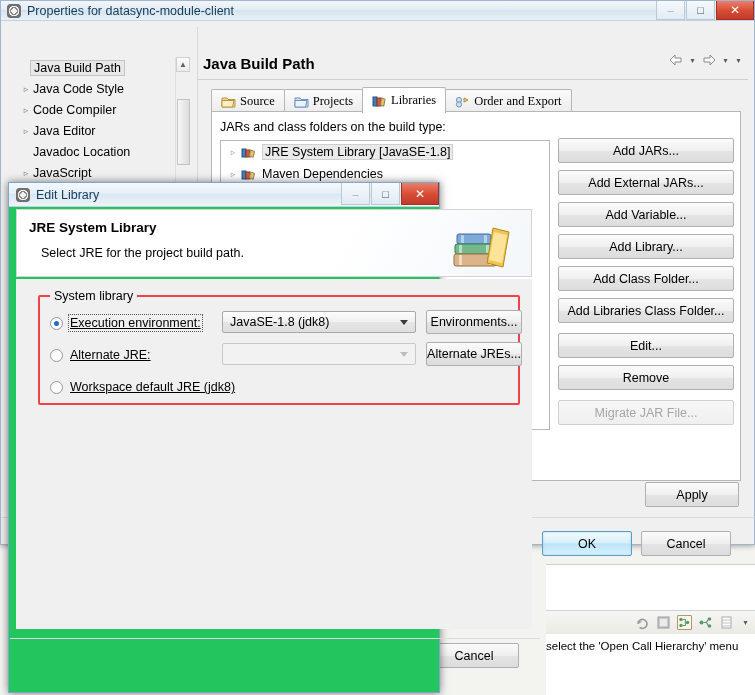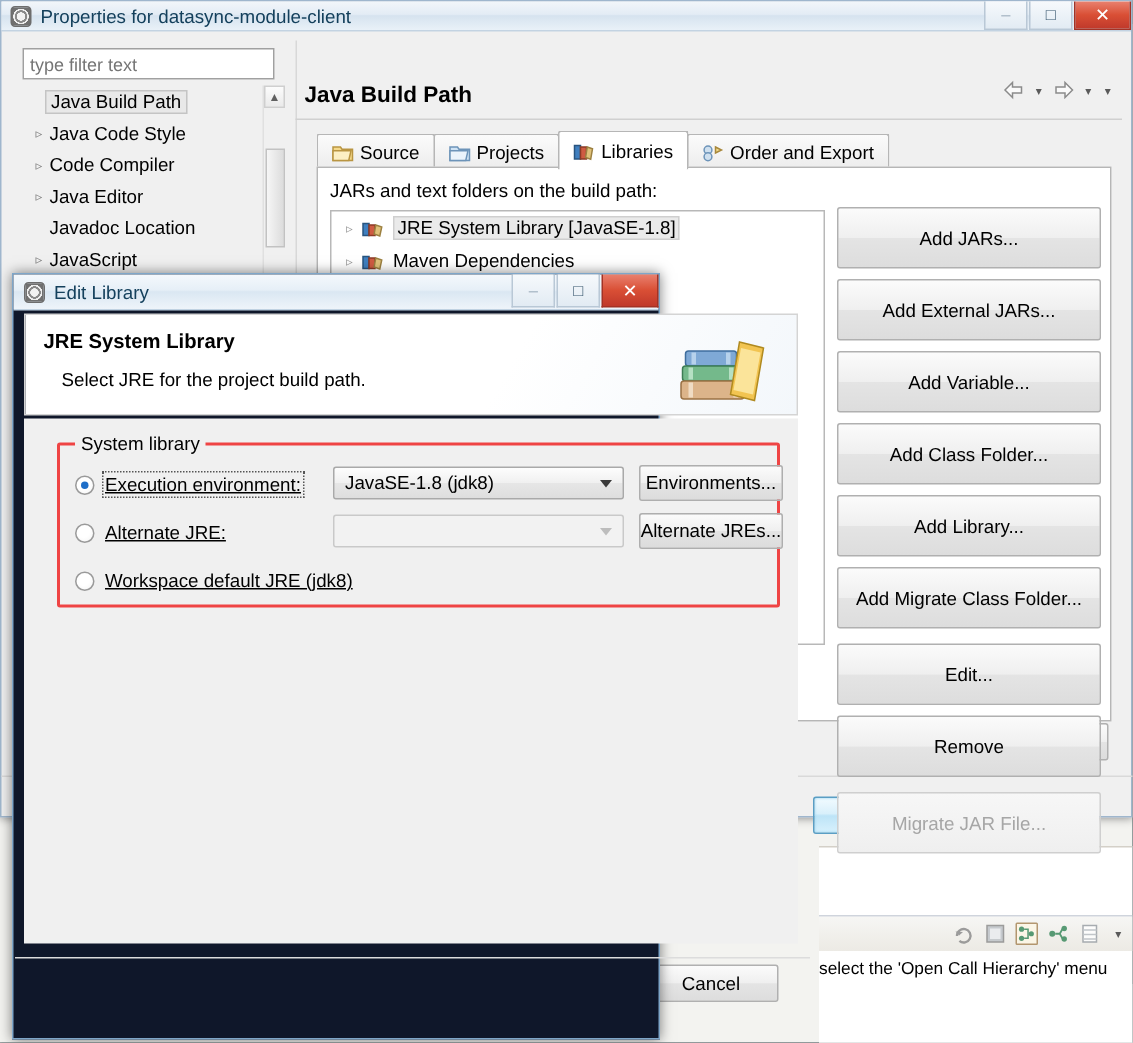--- a/index.html
+++ b/index.html
@@ -135,21 +135,21 @@
   .nav-arrow { width:18px; height:18px; position:relative; }
   .nav-caret { font-size:8px; color:#5a5a5a; width:11px; text-align:center; }
   #pane-divider {
     position:absolute; left:196px; top:6px; width:1px; height:478px; background:#d8d8d8;
   }
   #title-underline {
     position:absolute; left:196px; top:58px; right:6px; height:1px; background:#d0d0d0;
   }
 
   
-  #tabstrip { position:absolute; left:210px; top:66px; display:flex; align-items:flex-end; }
+  #tabstrip { position:absolute; left:210px; top:66px; display:flex; align-items:flex-end;font-family:Liberation Serif, serif; }
   .tab {
     height:24px; display:flex; align-items:center; gap:4px;
     padding:0 9px; font-size:12.5px;
     border:1px solid #b6b6b6; border-bottom:none;
     background:linear-gradient(180deg,#fbfbfb 0%,#ececec 100%);
     margin-right:-1px; border-radius:2px 2px 0 0; white-space:nowrap;
   }
   .tab.active {
     background:#ffffff; height:26px; font-weight:normal; z-index:3; position:relative;
   }
@@ -167,21 +167,21 @@
   .jar-row {
     height:22px; display:flex; align-items:center; padding-left:4px;
     font-size:12.5px; white-space:nowrap;
   }
   .jar-row .jr-arrow { width:16px; flex:0 0 16px; text-align:center; color:#9a9a9a; font-size:9px; }
   .lib-icon { width:16px; height:14px; flex:0 0 16px; margin-right:5px; position:relative; }
   .jar-row.selected .jar-label { background:#eaeaea; border:1px solid #cfcfcf; padding:0 2px; }
 
   #jar-buttons { position:absolute; left:346px; top:26px; width:176px; }
   .eclipse-btn {
-    width:100%; height:41px; margin-bottom:7px;
+    width:100%; height:25px; margin-bottom:7px;
     border:1px solid #b0b0b0; border-radius:2px;
     background:linear-gradient(180deg,#fbfbfb 0%,#efefef 50%,#e4e4e4 51%,#ddd 100%);
     font-family:"Liberation Sans", sans-serif; font-size:12.5px; color:#000;
     display:flex; align-items:center; justify-content:center; white-space:nowrap;
   }
   .eclipse-btn.gap { margin-top:10px; }
   .eclipse-btn.disabled { color:#a6a6a6; background:linear-gradient(180deg,#f7f7f7,#efefef); border-color:#cfcfcf; }
 
   #apply-btn {
     position:absolute; left:644px; top:461px; width:94px; height:25px;
@@ -200,21 +200,21 @@
   #cancel-btn {
     position:absolute; left:640px; top:510px; width:90px; height:25px;
     border:1px solid #b0b0b0; border-radius:2px;
     background:linear-gradient(180deg,#fbfbfb 0%,#efefef 50%,#e4e4e4 51%,#ddd 100%);
     font-size:12.5px; display:flex; align-items:center; justify-content:center;
   }
 
   
   #edit-library-dialog {
     position:absolute; left:8px; top:182px; width:432px; height:511px;
-    background:#0f172a;
+    background:#22c55e;
     border:1px solid #7ea6c9;
     box-shadow:0 0 8px rgba(0,0,0,.5);
     z-index:50;
     text-align:center;
   }
   #el-titlebar {
     height:24px;
     background:linear-gradient(180deg,#f4f8fc 0%,#e6eff7 45%,#dae7f2 50%,#eef4fa 100%);
     border-bottom:1px solid #c0d2e2;
     display:flex; align-items:center; padding-left:7px; position:relative;
@@ -352,21 +352,20 @@
     <span class="title-text">Properties for datasync-module-client</span>
     <span class="win-controls">
       <span class="win-btn dim">–</span>
       <span class="win-btn">□</span>
       <span class="win-btn close">✕</span>
     </span>
   </div>
 
   <div class="dlg-body">
 
-    <input id="filter-input" type="text" placeholder="type filter text" style="">
 
     <div id="pane-divider"></div>
 
     <div id="prefs-tree">
       <div class="tree-item selected">
         <span class="tw-arrow"></span>
         <span class="tree-label">Java Build Path</span>
       </div>
       <div class="tree-item">
         <span class="tw-arrow">▹</span>
@@ -449,21 +448,21 @@
               <circle cx="4" cy="5" r="2.6" fill="#cfe0ef" stroke="#6d94b9"></circle>
               <circle cx="4" cy="9.5" r="2.6" fill="#cfe0ef" stroke="#6d94b9"></circle>
               <path d="M9 3l4 2-4 2z" fill="#f0d98a" stroke="#a8883c"></path>
             </svg>
         </span>
         <span>Order and Export</span>
       </div>
     </div>
 
     <div id="tab-content">
-      <div id="jars-label">JARs and text folders on the build path:</div>
+      <div id="jars-label">JARs and class folders on the build type:</div>
 
       <div id="jars-tree">
         <div class="jar-row selected">
           <span class="jr-arrow">▹</span>
           <span class="lib-icon">
             <svg viewBox="0 0 16 14" width="16" height="14">
                 <rect x="1" y="4" width="4" height="8" fill="#3f7fbf" stroke="#28547f"></rect>
                 <rect x="5" y="5" width="4" height="7" fill="#cf5b42" stroke="#8c3a26"></rect>
                 <path d="M9.5 5l4 1.3-1.3 6L8.4 11z" fill="#e0c27a" stroke="#9c8040"></path>
               </svg>
@@ -480,23 +479,23 @@
               </svg>
           </span>
           <span class="jar-label">Maven Dependencies</span>
         </div>
       </div>
 
       <div id="jar-buttons">
         <div class="eclipse-btn">Add JARs...</div>
         <div class="eclipse-btn">Add External JARs...</div>
         <div class="eclipse-btn">Add Variable...</div>
+        <div class="eclipse-btn">Add Library...</div>
         <div class="eclipse-btn">Add Class Folder...</div>
-        <div class="eclipse-btn">Add Library...</div>
-        <div class="eclipse-btn">Add Migrate Class Folder...</div>
+        <div class="eclipse-btn">Add Libraries Class Folder...</div>
         <div class="eclipse-btn gap">Edit...</div>
         <div class="eclipse-btn">Remove</div>
         <div class="eclipse-btn disabled gap">Migrate JAR File...</div>
       </div>
     </div>
 
     <div id="apply-btn">Apply</div>
     <div id="dlg-sep"></div>
     <div id="ok-btn">OK</div>
     <div id="cancel-btn">Cancel</div>

